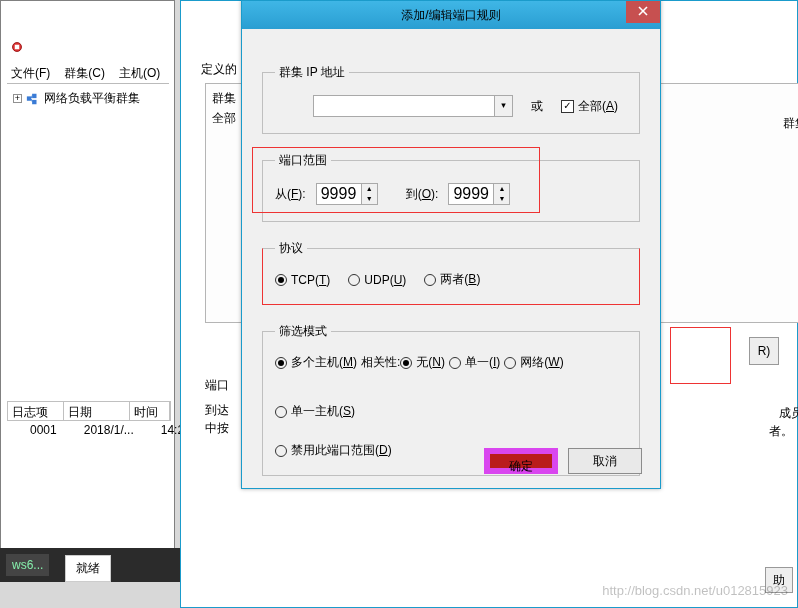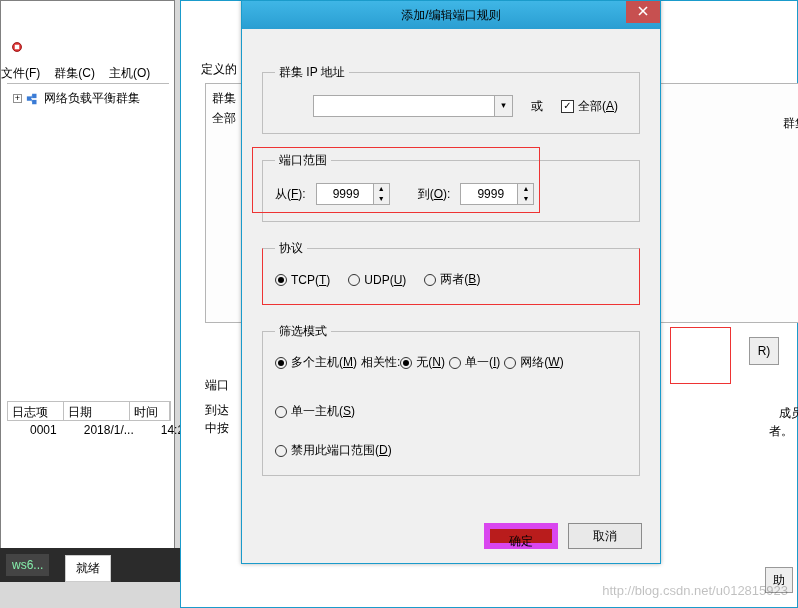--- a/index.html
+++ b/index.html
@@ -2,21 +2,21 @@
 <html><head>
 <meta charset="utf-8">
 <style>
   * { box-sizing: border-box; margin: 0; padding: 0; font-family: "Microsoft YaHei", "SimSun", Arial, sans-serif; font-size: 12px; }
   body { background: #f0f0f0; width: 798px; height: 608px; overflow: hidden; position: relative; }
 
   
   .mainwin { position: absolute; left: 0; top: 0; width: 798px; height: 608px; background: #d8d8d8; }
   .mainwin-top { position: absolute; left: 0; top: 0; width: 175px; height: 560px; background: #fff; border: 1px solid #808080; }
   .mainwin-icon { position: absolute; left: 10px; top: 40px; width: 12px; height: 12px; }
-  .menubar { position: absolute; left: 0; top: 64px; display: flex; gap: 14px; color: #000; }
+  .menubar { position: absolute; left: 10px; top: 64px; display: flex; gap: 14px; color: #000; }
   .menubar span { cursor: default; }
   .tree { position: absolute; left: 6px; top: 82px; width: 162px; height: 310px; background: #fff; border-top: 1px solid #bbb; padding: 6px; }
   .tree-node { display: flex; align-items: center; gap: 4px; }
   .tree-node .expander { width: 9px; height: 9px; border: 1px solid #919191; text-align: center; line-height: 7px; font-size: 9px; }
   .tree-node .nlb-icon { width: 14px; height: 14px; }
 
   .log-header { position: absolute; left: 6px; top: 400px; width: 164px; height: 20px; background: #fff; display: flex; border: 1px solid #c0c0c0; }
   .log-header div { border-right: 1px solid #c0c0c0; padding: 2px 4px 0 4px; height: 18px; }
   .log-row { position: absolute; left: 6px; top: 420px; width: 164px; height: 20px; background: #fff; display: flex; }
   .log-row div { padding: 2px 4px; margin-left: 19px; }
@@ -27,21 +27,21 @@
   
   .parent-dialog { position: absolute; left: 180px; top: 0; width: 618px; height: 608px; background: #fff; border: 1px solid #1a9bcb; }
   .parent-dialog .pd-label { position: absolute; left: 20px; top: 60px; }
   .parent-dialog .pd-box { position: absolute; left: 24px; top: 82px; width: 600px; height: 240px; border: 1px solid #b5b5b5; background: #fdfdfd; }
   .parent-dialog .pd-r-btn { position: absolute; right: 18px; top: 336px; width: 30px; height: 28px; border: 1px solid #999; background: #eee; text-align: center; line-height: 26px; }
   .parent-dialog .pd-label2 { position: absolute; left: 24px; top: 376px; }
   .parent-dialog .pd-text { position: absolute; left: 24px; top: 400px; line-height: 1.5; }
   .parent-dialog .pd-col-hdr { position: absolute; right: -14px; top: 110px; padding: 4px; }
 
   
-  .dialog { position: absolute; left: 241px; top: 0; width: 420px; height: 564px; background: #f0f0f0; border: 1px solid #1a9bcb; box-shadow: 0 0 4px rgba(0,0,0,.3); }
+  .dialog { position: absolute; left: 241px; top: 0; width: 420px; height: 489px; background: #f0f0f0; border: 1px solid #1a9bcb; box-shadow: 0 0 4px rgba(0,0,0,.3); }
   .dialog .titlebar { height: 28px; background: linear-gradient(#3fb6e6, #2a9ed2); display: flex; align-items: center; justify-content: center; position: relative; }
   .dialog .titlebar .title { color: #000; font-size: 12px; }
   .dialog .close-btn { position: absolute; right: 0; top: 0; width: 34px; height: 22px; background: #c75050; color: #fff; text-align: center; line-height: 20px; font-size: 14px; font-weight: bold; }
 
   .dialog .body { padding: 35px 20px; }
 
   fieldset { border: 1px solid #bfbfbf; margin-bottom: 18px; padding: 14px 12px 16px 12px; }
   legend { padding: 0 4px; }
 
   .row { display: flex; align-items: center; gap: 10px; }
@@ -50,21 +50,21 @@
   .ip-dropdown { width: 200px; height: 22px; border: 1px solid #a9a9a9; background: #fff; position: relative; }
   .ip-dropdown .dd-btn { position: absolute; right: 0; top: 0; width: 18px; height: 20px; border-left: 1px solid #a9a9a9; background: #f0f0f0; text-align: center; line-height: 18px; font-size: 9px; }
   .or-label { margin: 0 4px; }
   .checkbox { width: 13px; height: 13px; border: 1px solid #333; background: #fff; display: inline-flex; align-items: center; justify-content: center; font-size: 10px; line-height: 10px; }
 
   .red-box { border: 1px solid #e33; }
   .port-range-highlight { position: absolute; left: 252px; top: 147px; width: 288px; height: 66px; pointer-events: none; }
   .filter-highlight { position: absolute; left: 670px; top: 327px; width: 61px; height: 57px; pointer-events: none; }
 
   .spinner { display: inline-flex; border: 1px solid #a9a9a9; height: 22px; background: #fff; }
-  .spinner input { border: none; width: 44px; padding: 0 4px; font-size: 12px; outline: none; margin-left: 12px; }
+  .spinner input { border: none; width: 44px; padding: 0 4px; font-size: 16px; outline: none; }
   .spinner .spin-btns { display: flex; flex-direction: column; border-left: 1px solid #a9a9a9; width: 16px; }
   .spinner .spin-btns div { flex: 1; text-align: center; font-size: 7px; line-height: 9px; background: #f0f0f0; }
   .spinner.disabled { background: #f0f0f0; }
   .spinner.disabled input { background: #f0f0f0; color: #888; }
 
   .radio { width: 12px; height: 12px; border: 1px solid #333; border-radius: 50%; display: inline-flex; align-items: center; justify-content: center; }
   .radio.checked::after { content: ""; width: 6px; height: 6px; border-radius: 50%; background: #000; }
   .radio-group { display: flex; align-items: center; gap: 4px; margin-right: 18px; }
   .radio-group label { cursor: default; }
 

